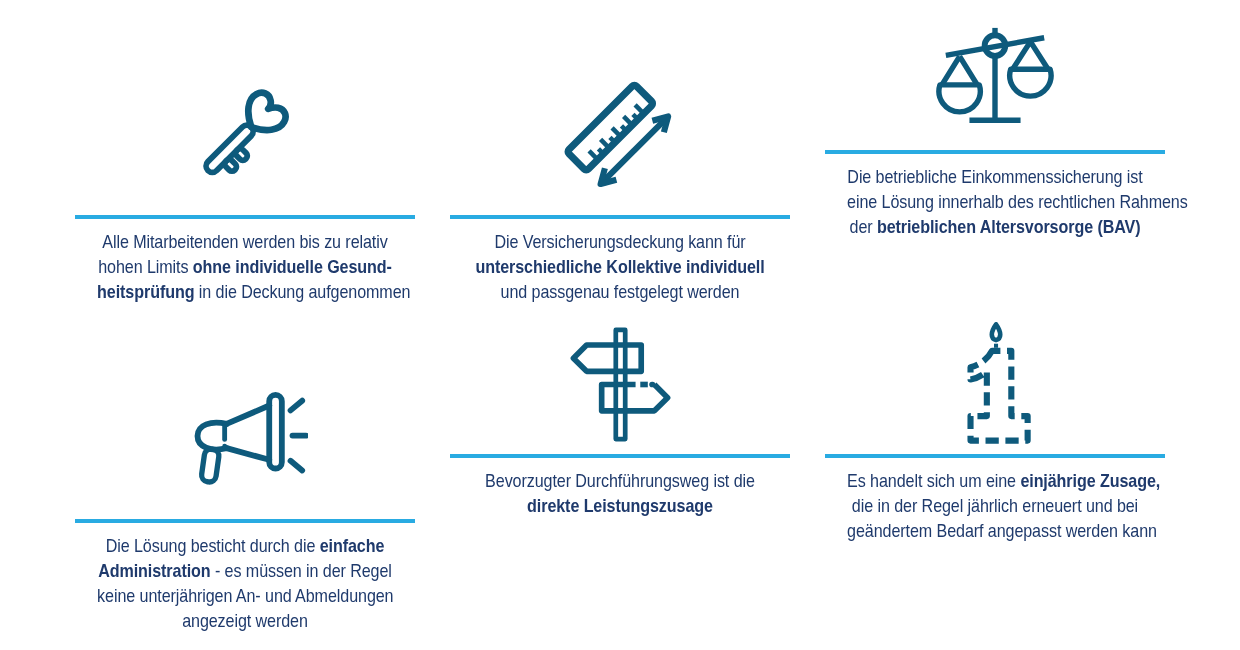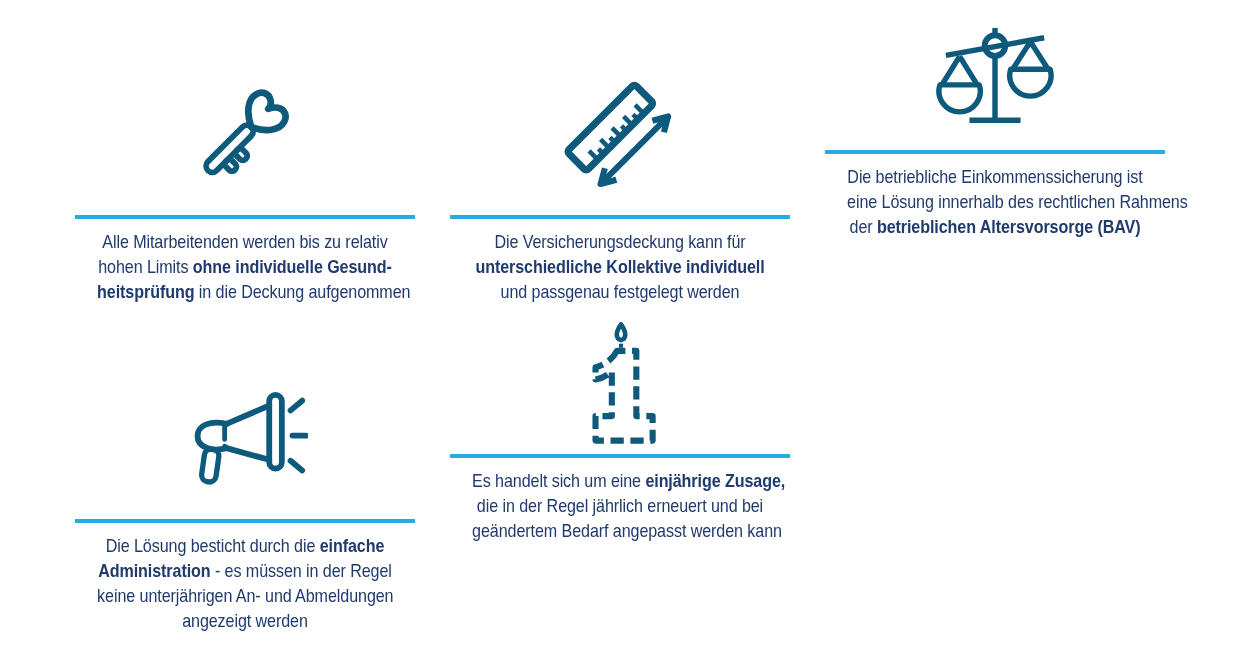--- a/index.html
+++ b/index.html
@@ -143,20 +143,38 @@
     </div>
     <div class="divider"></div>
     <div class="text">
         <div class="line"><span>Die Lösung besticht durch die </span><span class="b">einfache</span></div>
         <div class="line"><span class="b">Administration</span><span> - es müssen in der Regel</span></div>
         <div class="line"><span>keine unterjährigen An- und Abmeldungen</span></div>
         <div class="line"><span>angezeigt werden</span></div>
       </div>
   </div>
 
+  <div class="panel r2">
+    <div class="icon-box">
+      <svg width="113" height="117" viewBox="0 0 120 124">
+        <g stroke-linejoin="round">
+          <rect x="55" y="4" width="10" height="116" stroke-width="5"></rect>
+          <path stroke-width="6" d="M24,20 L82,20 L82,48 L24,48 L10,34 Z"></path>
+          <path stroke-width="6" d="M76,62 L40,62 L40,90 L96,90 L110,76 L96,62"></path>
+          <path stroke-width="6" d="M81,62 L89,62"></path>
+          <path stroke-width="6" stroke-linecap="round" d="M93.5,62 L94,62"></path>
+        </g>
+      </svg>
+    </div>
+    <div class="divider"></div>
+    <div class="text">
+        <div class="line"><span>Bevorzugter Durchführungsweg ist die</span></div>
+        <div class="line"><span class="b">direkte Leistungszusage</span></div>
+      </div>
+  </div>
 
   <div class="panel r2">
     <div class="icon-box">
       <svg width="102" height="125" viewBox="0 0 100 122">
         <g stroke-linejoin="round">
           <path stroke-width="4.5" d="M51,2 C46,9 45,16 51,17.5 C57,16 56,9 51,2 Z"></path>
           <path stroke-width="4" d="M51,21 V25"></path>
           <path stroke-width="6" stroke-dasharray="13 6.5" d="M47,28 C43,36 35,42 26,44 L26,56 C32,55 38,52 42,48 L42,92 L26,92 L26,116 L82,116 L82,92 L66,92 L66,28 Z"></path>
         </g>
       </svg>

